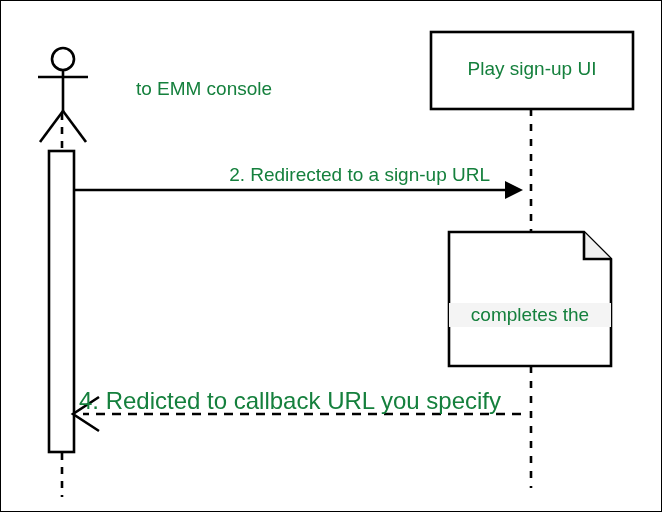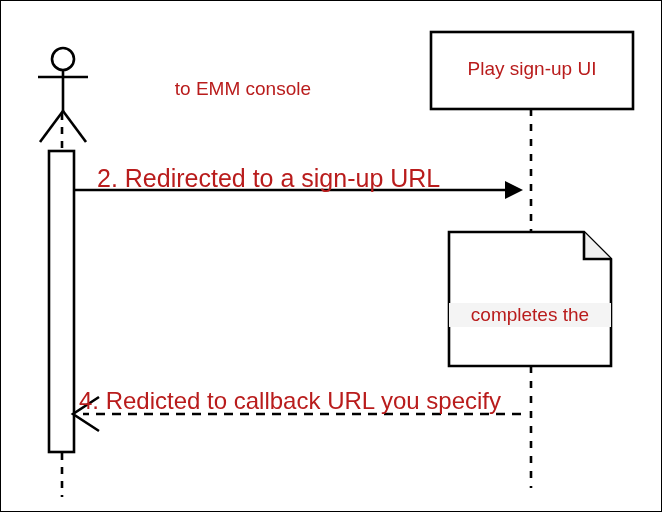--- a/index.html
+++ b/index.html
@@ -21,52 +21,52 @@
   }
   #diagram-svg {
     position: absolute;
     left: 0;
     top: 0;
     width: 662px;
     height: 512px;
   }
   .lbl {
     position: absolute;
-    color: #b91c1c;
+    color: #15803d;
     font-family: "Liberation Sans", sans-serif;
     white-space: pre;
     line-height: 1.22;
   }
 
   
   #actor-caption {
     left: 96px;
     top: 30px;
     width: 214px;
     font-size: 19px;
     text-align: center;
   }
-  #actor-caption .ln2 { text-align: right; }
+  #actor-caption .ln2 { text-align: center; }
 
   
   #participant-label {
     left: 430px;
     top: 56px;
     width: 202px;
     font-size: 19px;
     text-align: center;
   }
 
   
   #msg2-label {
-    left: 96px;
+    left: 89px;
     top: 162px;
     width: 400px;
-    font-size: 25px;
-    text-align: left;
+    font-size: 19px;
+    text-align: right;
   }
 
   
   #msg4-label {
     left: 74px;
     top: 385px;
     width: 430px;
     font-size: 24px;
     text-align: center;
   }

